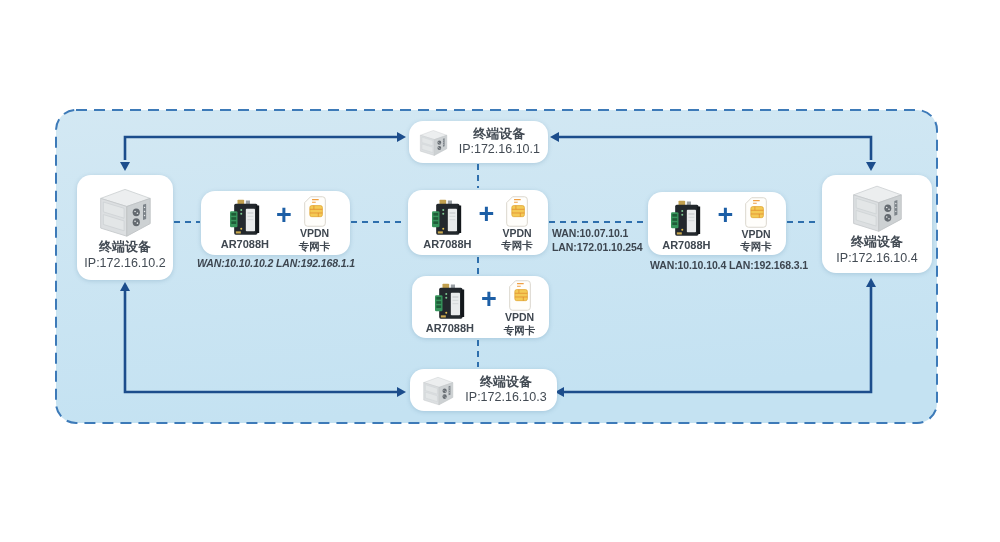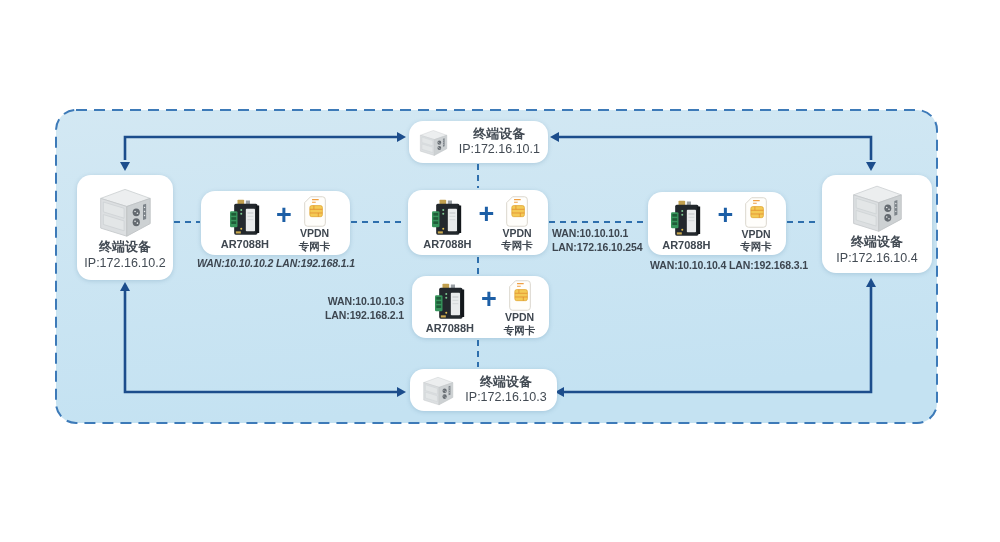--- a/index.html
+++ b/index.html
@@ -182,44 +182,40 @@
     <span class="plus">+</span>
     <div class="combo-col">
       <svg width="24" height="31">
           <use href="#ico-sim"></use>
         </svg>
       <span class="sim-label">VPDN</span>
       <span class="sim-label">专网卡</span>
     </div>
   </div>
   <div class="addr two-line" style="left:552px;top:227px;">
-    <div>WAN:10.10.10.1</div>
-    <div>LAN:172.16.10.254</div>
+    <div>WAN:10.07.10.1</div>
+    <div>LAN:172.01.10.254</div>
   </div>
 
   <div class="card combo" style="left:412px;top:276px;width:137px;height:62px;">
     <div class="combo-col">
       <svg width="44" height="40">
           <use href="#ico-router"></use>
         </svg>
       <span class="model-label">AR7088H</span>
     </div>
     <span class="plus">+</span>
     <div class="combo-col">
       <svg width="24" height="31">
           <use href="#ico-sim"></use>
         </svg>
       <span class="sim-label">VPDN</span>
       <span class="sim-label">专网卡</span>
     </div>
   </div>
-  <div class="addr two-line right" style="left:298px;top:295px;width:106px;">
-    <div>WAN:10.10.10.3</div>
-    <div>LAN:192.168.2.1</div>
-  </div>
 
   <div class="card combo" style="left:648px;top:192px;width:138px;height:63px;">
     <div class="combo-col">
       <svg width="44" height="40">
           <use href="#ico-router"></use>
         </svg>
       <span class="model-label">AR7088H</span>
     </div>
     <span class="plus">+</span>
     <div class="combo-col">

